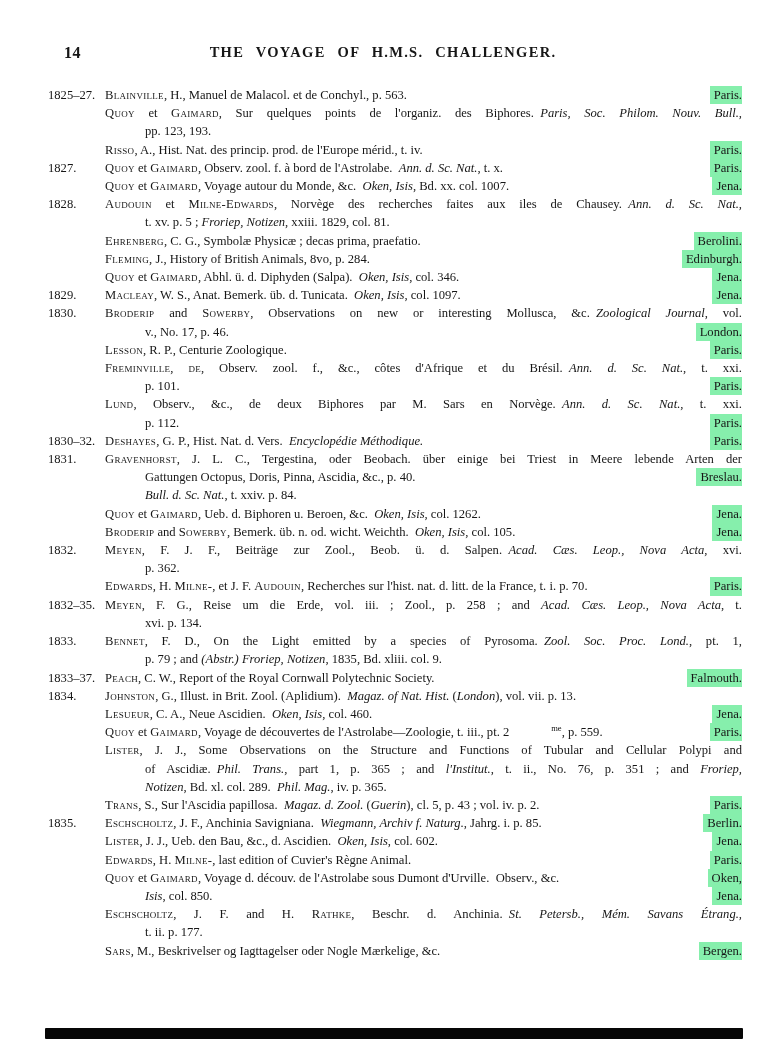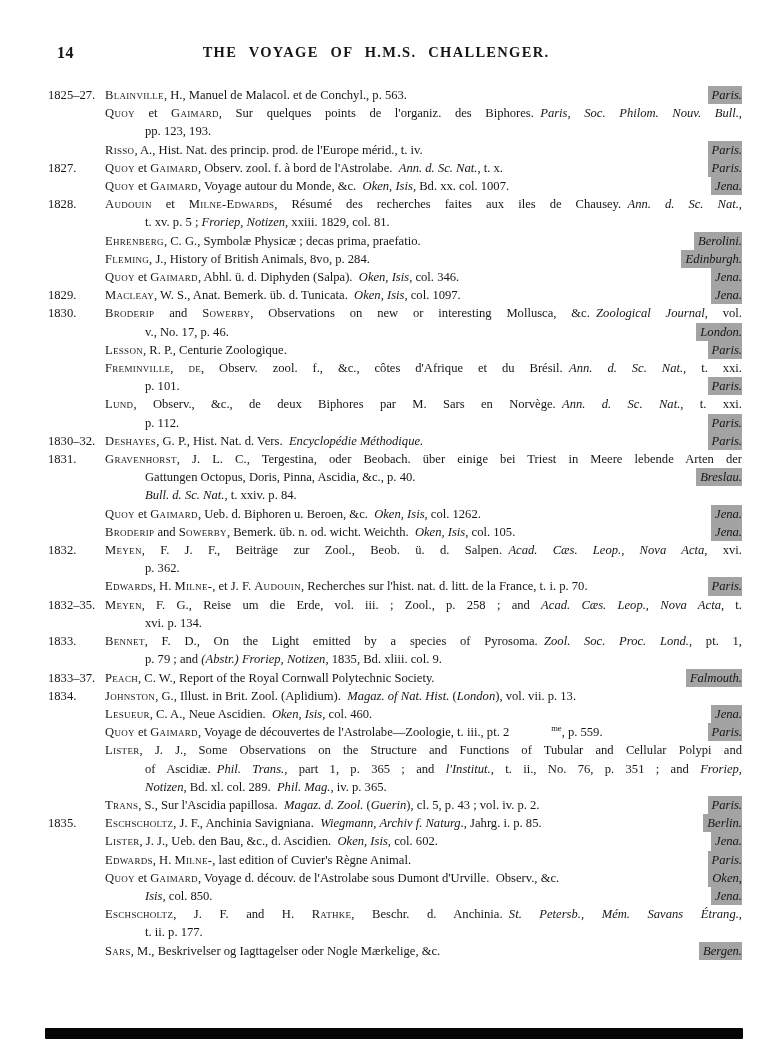--- a/index.html
+++ b/index.html
@@ -5,39 +5,39 @@
   html,body{margin:0;padding:0;}
   body{
     width:776px;height:1050px;
     background:#ffffff;
     font-family:"Liberation Serif", serif;
     color:#161616;
     position:relative;
     overflow:hidden;
   }
   .page{position:absolute;inset:0;background:#fff;}
-  .header{position:absolute;top:44px;left:8px;width:736px;height:20px;}
+  .header{position:absolute;top:44px;left:15px;width:736px;height:20px;}
   .pagenum{
     position:absolute;left:49px;top:0;
     font-size:16px;font-weight:700;letter-spacing:.5px;
   }
   .title{
     text-align:center;
     font-size:14.5px;font-weight:700;
     letter-spacing:1.3px;word-spacing:7px;
   }
   .entries{position:absolute;top:86px;left:48px;width:694px;}
   .line{
     position:relative;
     padding-left:57px;
     min-height:18.2px;line-height:18.2px;
     font-size:12.6px;
   }
   .line .year{position:absolute;left:0;top:0;white-space:nowrap;}
-  .line .place{position:absolute;right:0;top:0;font-style:italic;white-space:nowrap;background:#a3a3a3;padding-left:4px;}
+  .line .place{position:absolute;right:0;top:0;white-space:nowrap;background:#86efac;padding-left:4px;}
   .line.cont{padding-left:97px;}
   .line.full .runs{display:block;text-align:justify;text-align-last:justify;}
   .runs{white-space:normal;}
   .r-sc{font-variant:small-caps;letter-spacing:.3px;}
   .r-i{font-style:italic;}
   .r-sup{vertical-align:super;font-size:8.5px;line-height:0;margin-left:42px;}
   .scanbar{
     position:absolute;left:45px;right:33px;top:1028px;height:11px;
     background:#060606;border-radius:1px;
   }
@@ -56,21 +56,21 @@
       <div class="line"><span class="year">1825–27.</span><span class="runs"><span class="r-sc">Blainville</span><span class="r-n">, H., Manuel de Malacol. et de Conchyl., p. 563.</span></span><span class="place">Paris.</span></div>
       <div class="line full">
         <span class="runs"><span class="r-sc">Quoy</span><span class="r-n"> et </span><span class="r-sc">Gaimard</span><span class="r-n">, Sur quelques points de l'organiz. des Biphores. </span><span class="r-i">Paris, Soc. Philom. Nouv. Bull.,</span></span>
       </div>
       <div class="line cont"><span class="runs"><span class="r-n">pp. 123, 193.</span></span></div>
       <div class="line"><span class="runs"><span class="r-sc">Risso</span><span class="r-n">, A., Hist. Nat. des princip. prod. de l'Europe mérid., t. iv.</span></span><span class="place">Paris.</span></div>
       <div class="line"><span class="year">1827.</span><span class="runs"><span class="r-sc">Quoy</span><span class="r-n"> et </span><span class="r-sc">Gaimard</span><span class="r-n">, Observ. zool. f. à bord de l'Astrolabe. </span><span class="r-i">Ann. d. Sc. Nat.</span><span class="r-n">, t. x.</span></span><span class="place">Paris.</span></div>
       <div class="line"><span class="runs"><span class="r-sc">Quoy</span><span class="r-n"> et </span><span class="r-sc">Gaimard</span><span class="r-n">, Voyage autour du Monde, &amp;c. </span><span class="r-i">Oken, Isis</span><span class="r-n">, Bd. xx. col. 1007.</span></span><span class="place">Jena.</span></div>
       <div class="line full">
         <span class="year">1828.</span>
-        <span class="runs"><span class="r-sc">Audouin</span><span class="r-n"> et </span><span class="r-sc">Milne-Edwards</span><span class="r-n">, Résumé des recherches faites aux iles de Chausey. </span><span class="r-i">Ann. d. Sc. Nat.,</span></span>
+        <span class="runs"><span class="r-sc">Audouin</span><span class="r-n"> et </span><span class="r-sc">Milne-Edwards</span><span class="r-n">, Norvège des recherches faites aux iles de Chausey. </span><span class="r-i">Ann. d. Sc. Nat.,</span></span>
       </div>
       <div class="line cont"><span class="runs"><span class="r-n">t. xv. p. 5 ; </span><span class="r-i">Froriep, Notizen</span><span class="r-n">, xxiii. 1829, col. 81.</span></span></div>
       <div class="line"><span class="runs"><span class="r-sc">Ehrenberg</span><span class="r-n">, C. G., Symbolæ Physicæ ; decas prima, praefatio.</span></span><span class="place">Berolini.</span></div>
       <div class="line"><span class="runs"><span class="r-sc">Fleming</span><span class="r-n">, J., History of British Animals, 8vo, p. 284.</span></span><span class="place">Edinburgh.</span></div>
       <div class="line"><span class="runs"><span class="r-sc">Quoy</span><span class="r-n"> et </span><span class="r-sc">Gaimard</span><span class="r-n">, Abhl. ü. d. Diphyden (Salpa). </span><span class="r-i">Oken, Isis</span><span class="r-n">, col. 346.</span></span><span class="place">Jena.</span></div>
       <div class="line"><span class="year">1829.</span><span class="runs"><span class="r-sc">Macleay</span><span class="r-n">, W. S., Anat. Bemerk. üb. d. Tunicata. </span><span class="r-i">Oken, Isis</span><span class="r-n">, col. 1097.</span></span><span class="place">Jena.</span></div>
       <div class="line full">
         <span class="year">1830.</span>
         <span class="runs"><span class="r-sc">Broderip</span><span class="r-n"> and </span><span class="r-sc">Sowerby</span><span class="r-n">, Observations on new or interesting Mollusca, &amp;c. </span><span class="r-i">Zoological Journal</span><span class="r-n">, vol.</span></span>
       </div>

